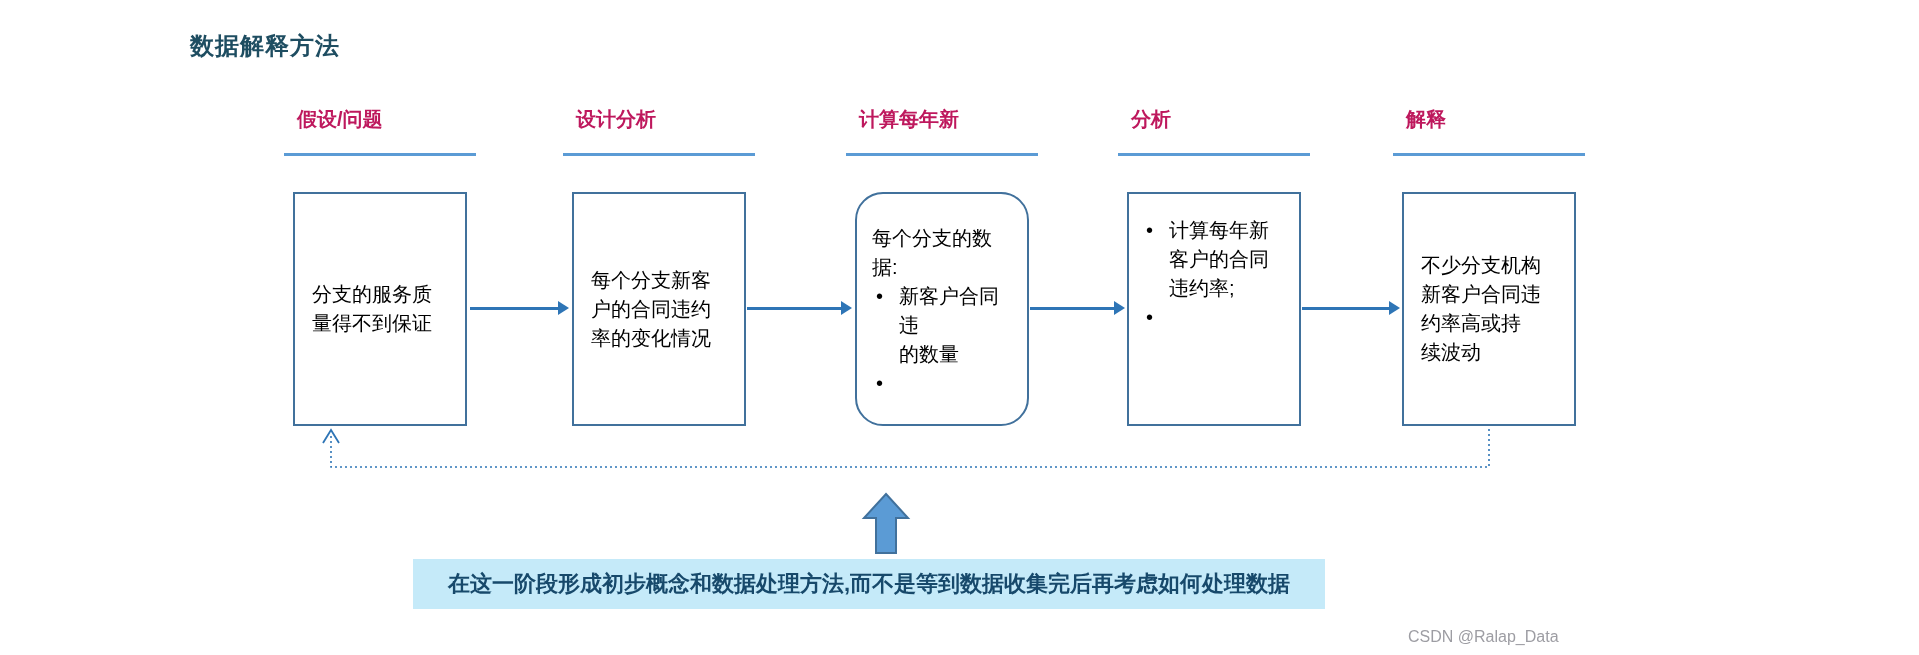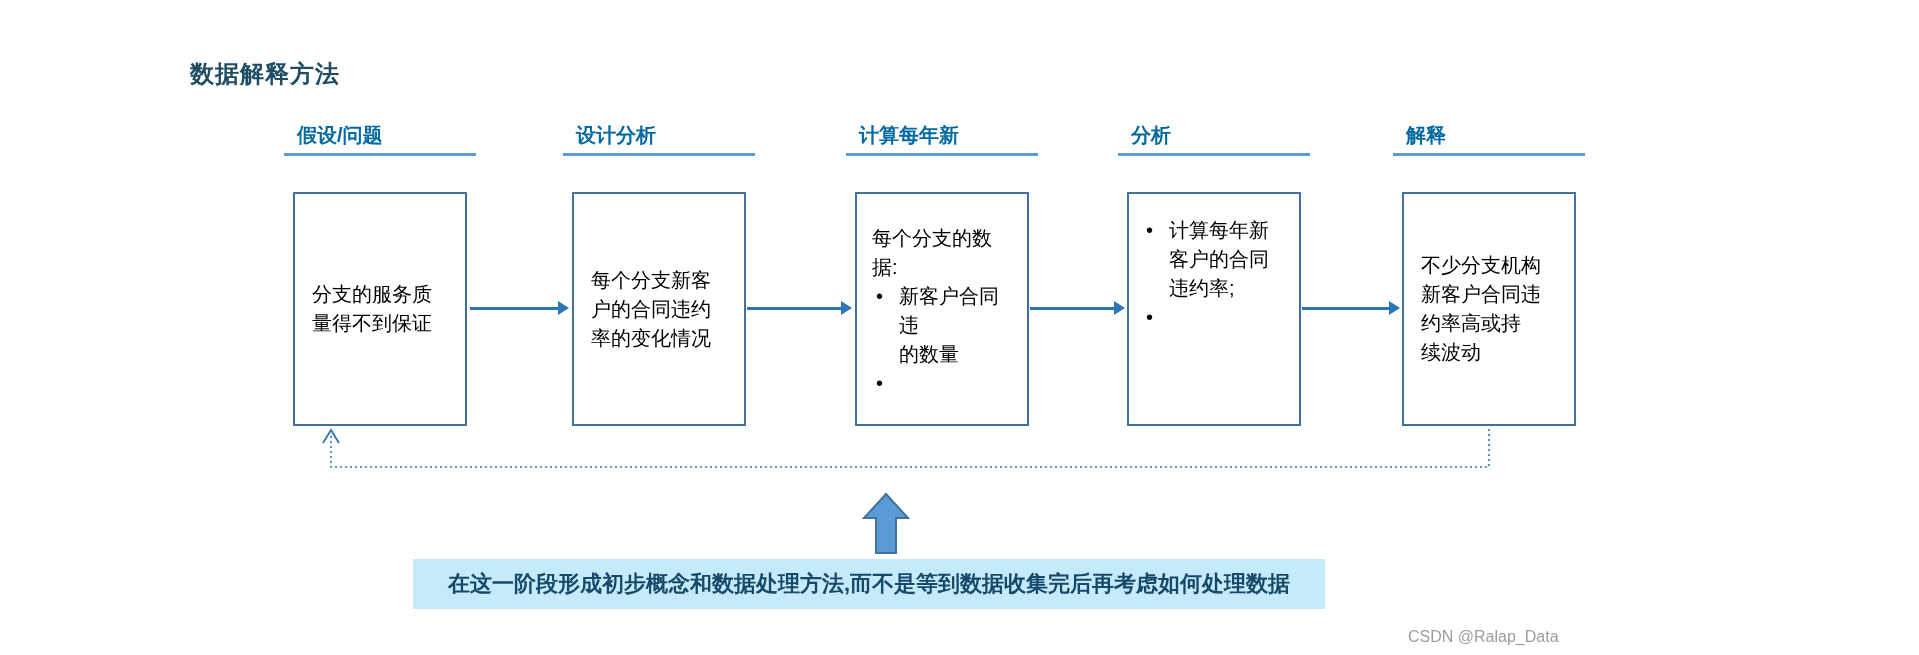--- a/index.html
+++ b/index.html
@@ -1,35 +1,35 @@
 <!DOCTYPE html>
 <html style="--accent: #2E75B6; --accent-dark: #41719C; --accent-light: #5B9BD5; --banner-bg: #C5EAF9; --banner-text: #17496B; --title-color: #1E4D61; --watermark-color: #9D9DA3;"><head>
 <meta charset="utf-8">
 <style>
   * { margin:0; padding:0; box-sizing:border-box; }
   html,body { background:#fff; }
   body { font-family:"Liberation Sans","DejaVu Sans",sans-serif; }
   .stage { position:relative; width:1919px; height:655px; background:#fff; overflow:hidden; }
 
   .page-title { position:absolute; left:190px; top:30px; font-size:24px; font-weight:bold;
-                color:var(--title-color); letter-spacing:1px;margin-top:28px; }
+                color:var(--title-color); letter-spacing:1px; }
 
   .col { position:absolute; top:106px; width:174px; }
   .col1{ left:293px; } .col2{ left:572px; } .col3{ left:855px; } .col4{ left:1127px; } .col5{ left:1402px; }
 
-  .hdr { position:absolute; top:16px; left:4px; font-size:20px; font-weight:bold; color:#0369a1; white-space:nowrap; }
+  .hdr { position:absolute; top:0; left:4px; font-size:20px; font-weight:bold; color:#be185d; white-space:nowrap; }
   .hline { position:absolute; top:47px; left:-9px; width:192px; height:3px; background:var(--accent-light); }
 
   .box { position:absolute; top:86px; left:0; width:174px; height:234px;
          border:2px solid var(--accent-dark); background:#fff;
          font-size:20px; line-height:29px; color:#000; }
   .box.center { display:flex; align-items:center; }
   .box.center .btext { padding:0 17px; }
   .pre { white-space:pre-line; }
-  .box.top3 { padding:30px 12px 0 15px; }
+  .box.top3 { padding:30px 12px 0 15px;border-radius:28px; }
   .box.top4 { padding:22px 10px 0 13px; }
 
   .bullet { display:flex; align-items:flex-start; }
   .blt { width:27px; flex:0 0 27px; padding-left:4px; }
 
   .conn { position:absolute; top:307px; height:3px; background:var(--accent); }
   .conn::after { content:""; position:absolute; right:-11px; top:-6px; width:0; height:0;
                  border-left:11px solid var(--accent);
                  border-top:7px solid transparent; border-bottom:7px solid transparent; }
   .conn1{ left:470px; width:88px; } .conn2{ left:747px; width:94px; }

